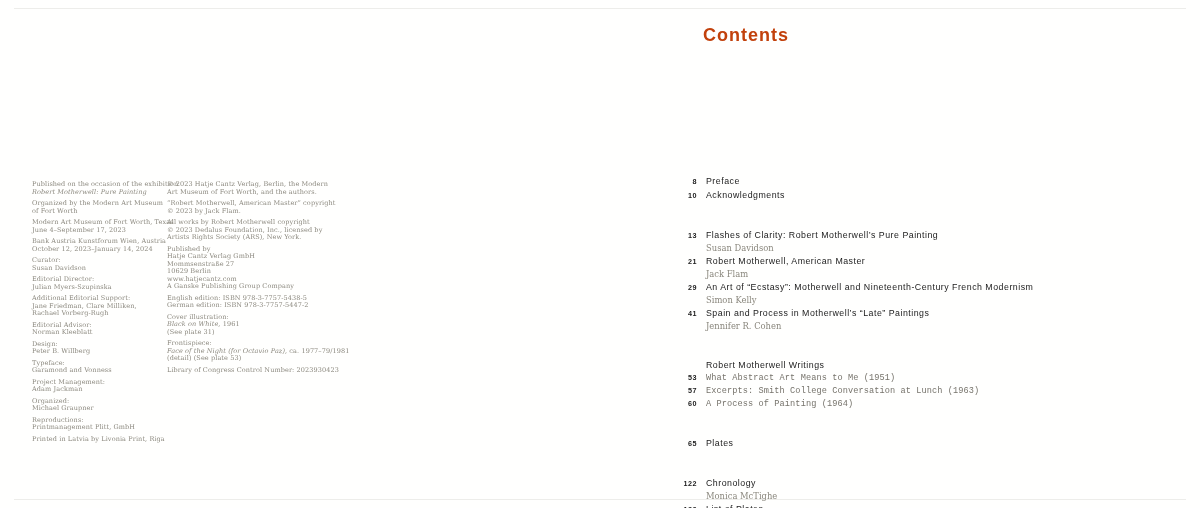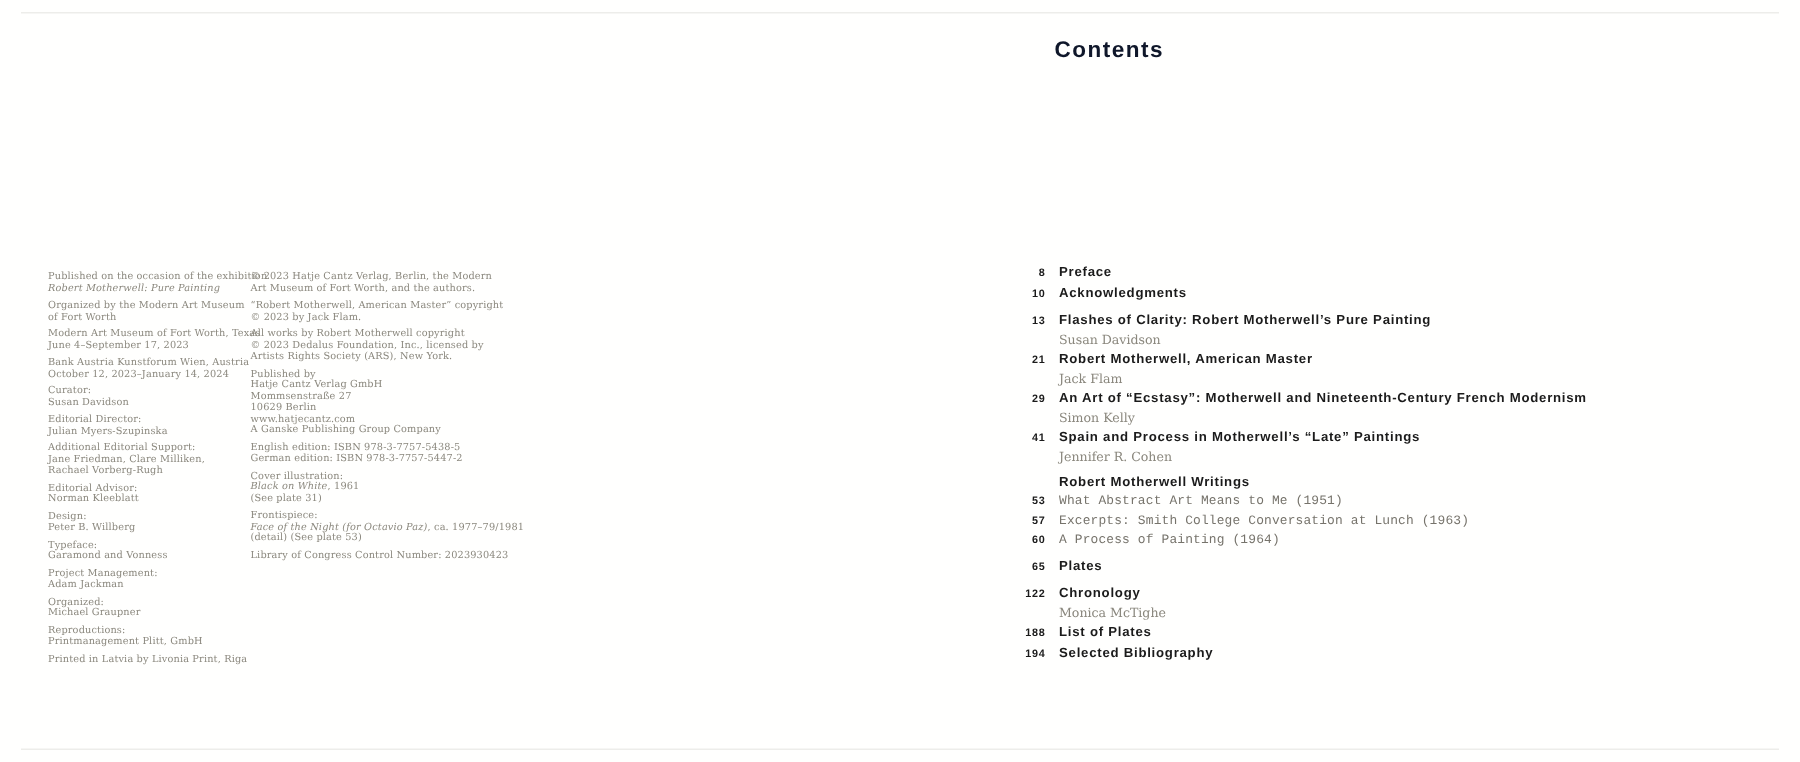--- a/index.html
+++ b/index.html
@@ -40,47 +40,47 @@
   .colophon-line { white-space: nowrap; }
   .colophon-line em { font-style: italic; }
 
   
   .contents-title {
     position: absolute;
     left: 703px; top: 25px;
     margin: 0;
     font-family: "Liberation Sans", sans-serif;
     font-weight: 700;
-    font-size: 15px;
+    font-size: 18px;
     letter-spacing: 1px;
-    color: #0f172a;
+    color: #c2410c;
   }
   .toc {
     position: absolute;
     left: 671px; top: 176px;
     width: 500px;
   }
-  .toc-section + .toc-section { margin-top: 7px; }
+  .toc-section + .toc-section { margin-top: 29px; }
   .toc-entry {
     display: flex;
     align-items: baseline;
     margin-bottom: 3px;
     line-height: 10px;
   }
   .toc-num {
     flex: 0 0 26px;
     text-align: right;
     margin-right: 9px;
     font-weight: 700;
     font-size: 7.2px;
     letter-spacing: 0.5px;
     color: #1b1b1b;
   }
   .toc-title {
-    font-weight: 700;
+    font-weight: 400;
     font-size: 8.8px;
     letter-spacing: 0.5px;
     color: #1b1b1b;
     white-space: nowrap;
   }
   .toc-title.serif {
     font-family: Liberation Mono, monospace;
     font-weight: 400;
     font-size: 8.6px;
     letter-spacing: 0.1px;

